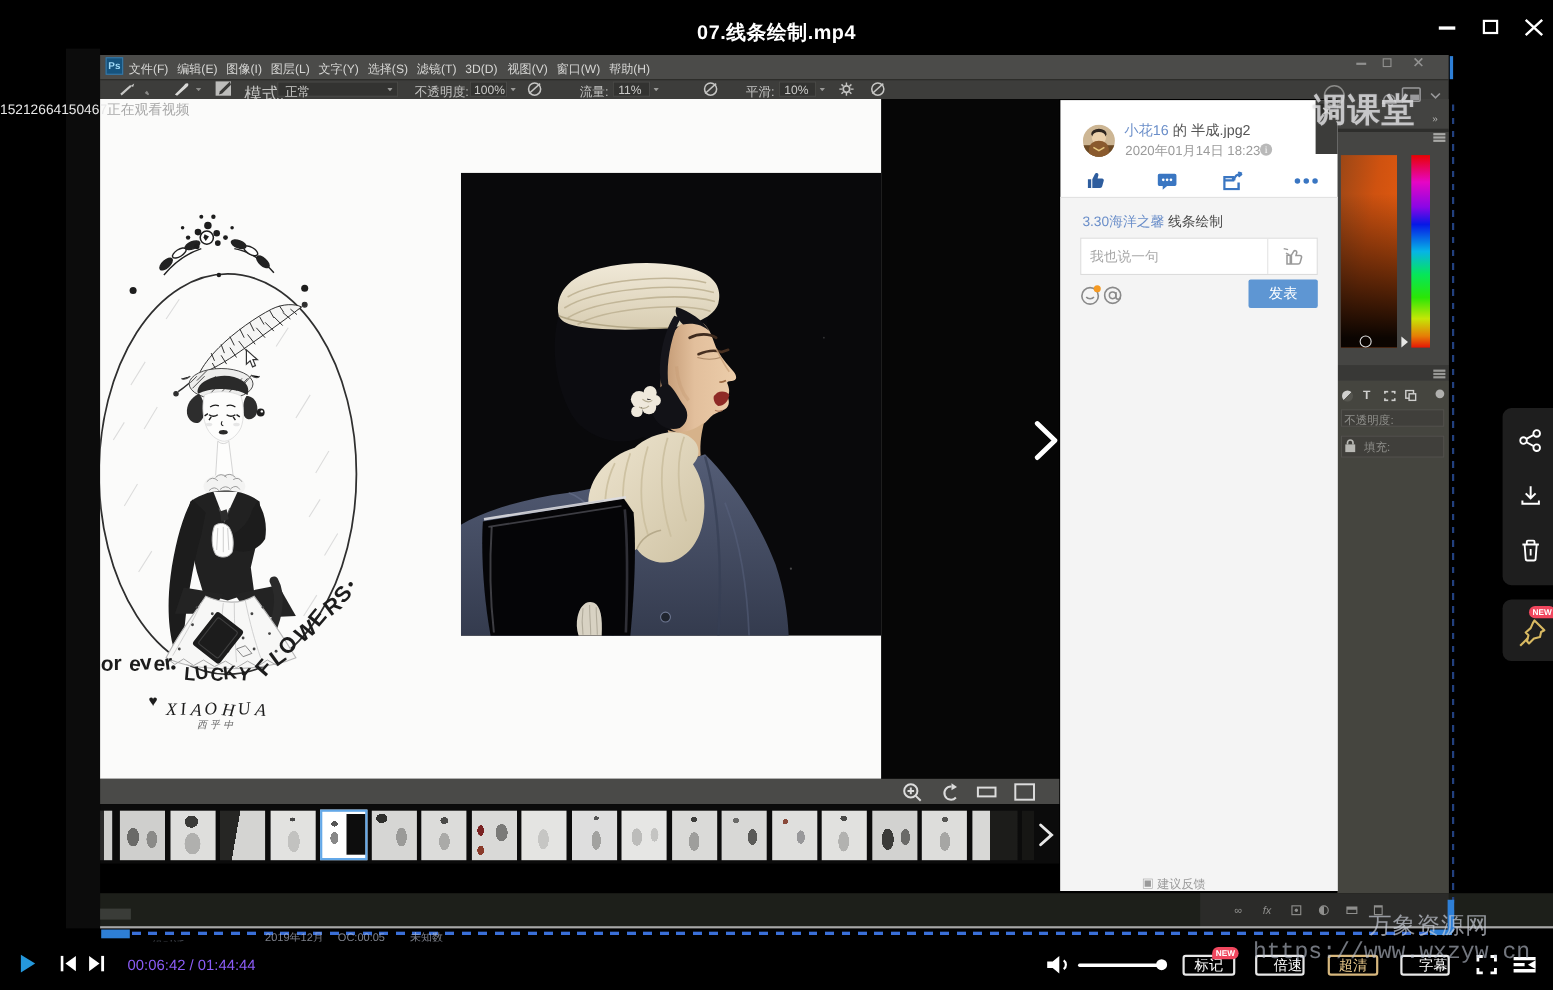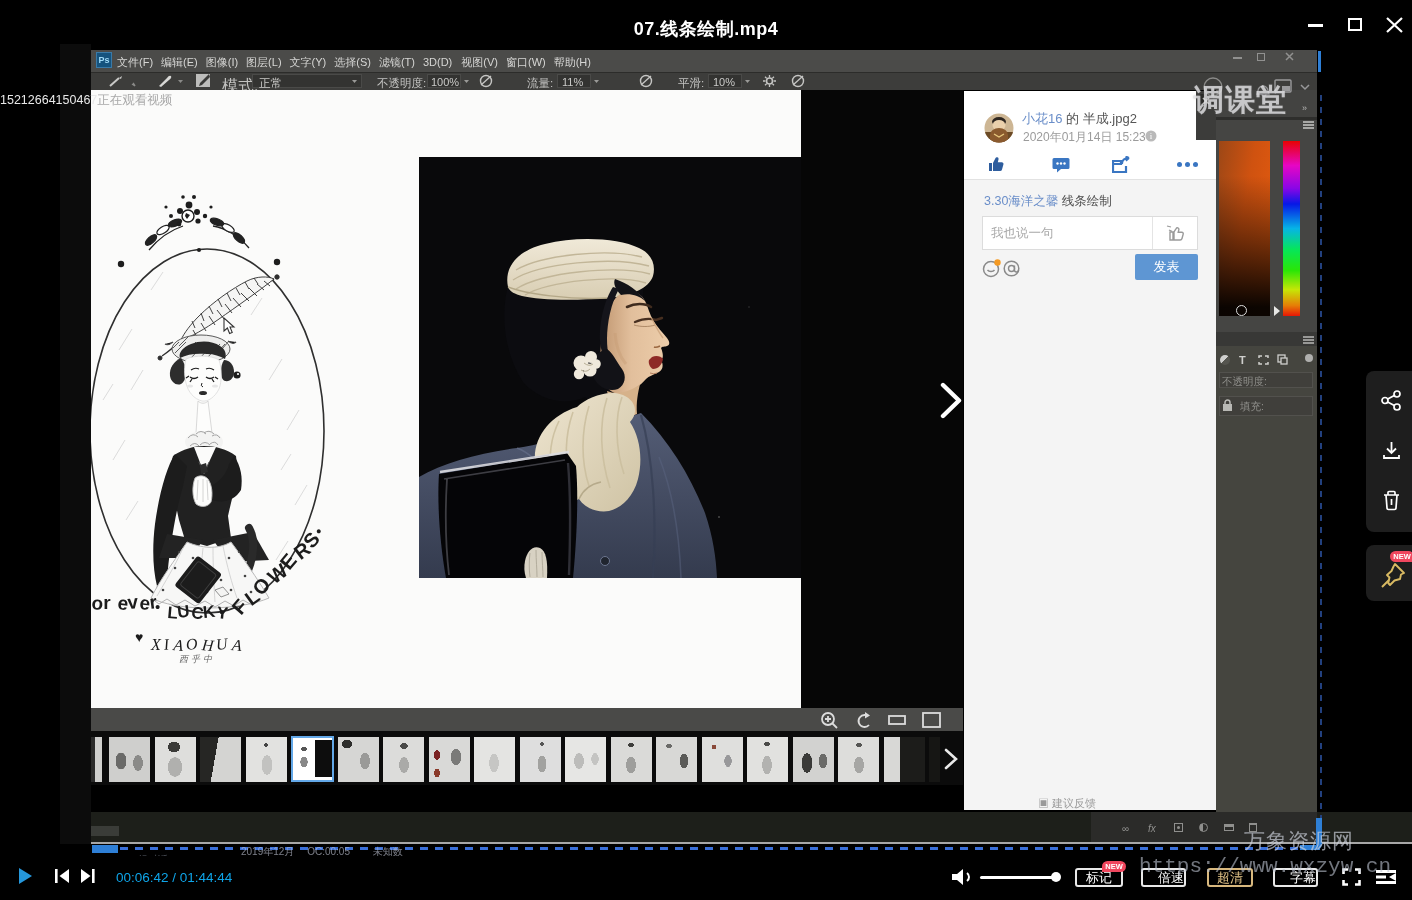--- a/index.html
+++ b/index.html
@@ -408,21 +408,21 @@
   <g clip-path="url(#av)">
     <rect width="30" height="30" fill="#cdb694"></rect>
     <rect y="19" width="30" height="11" fill="#6b4a26"></rect>
     <circle cx="15" cy="12" r="6.5" fill="#ead0ac"></circle>
     <path d="M8,9 a7,5 0 0 1 14,0 l-1,2 a6,4 0 0 0 -12,0 Z" fill="#2e2620"></path>
     <path d="M6,22 a9,7 0 0 1 18,0 l0,8 l-18,0 Z" fill="#8a5a2e"></path>
     <path d="M10,21 l5,3 l5,-3" stroke="#e8c87e" stroke-width="1.4" fill="none"></path>
   </g>
 </svg>
 <div class="abs" style="left:1022px;top:110px;font-size:13px;color:#6a8ec9;white-space:nowrap">小花16 <span style="color:#555">的 半成.jpg2</span></div>
-<div class="abs" style="left:1023px;top:129px;font-size:12px;color:#9b9b9b;white-space:nowrap">2020年01月14日 15:23</div>
+<div class="abs" style="left:1023px;top:129px;font-size:12px;color:#9b9b9b;white-space:nowrap">2020年01月14日 18:23</div>
 <svg class="abs" style="left:1145px;top:130px" width="12" height="12" viewBox="0 0 12 12">
     <circle cx="6" cy="6" r="5.5" fill="#b9b9b9"></circle>
     <text x="6" y="9" font-size="9" fill="#fff" text-anchor="middle" font-family="Liberation Serif">i</text>
   </svg>
 
 <svg class="abs" style="left:988px;top:157px" width="16" height="15" viewBox="0 0 16 15">
     <path d="M1,6 h3 v8 h-3 z M5,14 h7 a2,2 0 0 0 2,-1.6 l1.4,-5 a1.6,1.6 0 0 0 -1.6,-2.1 h-4 l0.8,-3.2 a1.7,1.7 0 0 0 -3.2,-0.9 L5,6 Z" fill="#2e5d9e"></path>
   </svg>
 <svg class="abs" style="left:1052px;top:157px" width="18" height="16" viewBox="0 0 18 16">
     <path d="M2,1 h14 a1.5,1.5 0 0 1 1.5,1.5 v8 a1.5,1.5 0 0 1 -1.5,1.5 h-7 l-4,3.6 v-3.6 h-3 a1.5,1.5 0 0 1 -1.5,-1.5 v-8 A1.5,1.5 0 0 1 2,1 Z" fill="#3a76c2"></path>
@@ -534,21 +534,21 @@
 <div class="abs" style="left:0;top:856px;width:1412px;height:44px;background:#000"></div>
 <div class="abs" style="left:19px;top:868px;width:0;height:0;border-left:13px solid #2598dc;border-top:8.5px solid transparent;border-bottom:8.5px solid transparent"></div>
 <svg class="abs" style="left:55px;top:868px" width="42" height="16" viewBox="0 0 42 16">
   <g fill="#fff">
       <rect x="0" y="1" width="2.6" height="14"></rect>
       <path d="M14,1 L4.5,8 L14,15 Z"></path>
       <path d="M26,1 L35.5,8 L26,15 Z"></path>
       <rect x="37" y="1" width="2.6" height="14"></rect>
     </g>
 </svg>
-<div class="abs" style="left:116px;top:870px;color:#0ea5e9;font-size:13.5px;white-space:nowrap">00:06:42 / 01:44:44</div>
+<div class="abs" style="left:116px;top:870px;color:#8b5cf6;font-size:13.5px;white-space:nowrap">00:06:42 / 01:44:44</div>
 <svg class="abs" style="left:950px;top:867px" width="24" height="20" viewBox="0 0 24 20">
     <path d="M2,7 h5 l6,-5 v16 l-6,-5 h-5 z" fill="#fff"></path>
     <path d="M17,6 a5,5 0 0 1 0,8" stroke="#fff" stroke-width="2" fill="none"></path>
   </svg>
 <div class="abs" style="left:980px;top:876px;width:76px;height:2.5px;background:#fff;border-radius:2px"></div>
 <div class="abs" style="left:1051px;top:872px;width:10px;height:10px;border-radius:50%;background:#fff"></div>
 <div class="abs" style="left:1075px;top:868px;width:48px;height:19px;border:2px solid #e8e8e8;border-radius:3px;color:#fff;font-size:13px;text-align:center;line-height:15px">标记</div>
 <div class="abs" style="left:1102px;top:861px;width:24px;height:11px;background:#f0475e;border-radius:6px 6px 6px 0;color:#fff;font-size:7.5px;font-weight:bold;text-align:center;line-height:11px">NEW</div>
 <div class="abs" style="left:1141px;top:868px;width:45px;height:19px;border:2px solid #e8e8e8;border-radius:3px;color:#fff;font-size:13px;text-align:right;line-height:15px">倍速</div>
 <div class="abs" style="left:1207px;top:868px;width:46px;height:19px;border:2px solid #d8b87e;border-radius:3px;color:#e8c88a;font-size:13px;text-align:center;line-height:15px">超清</div>

